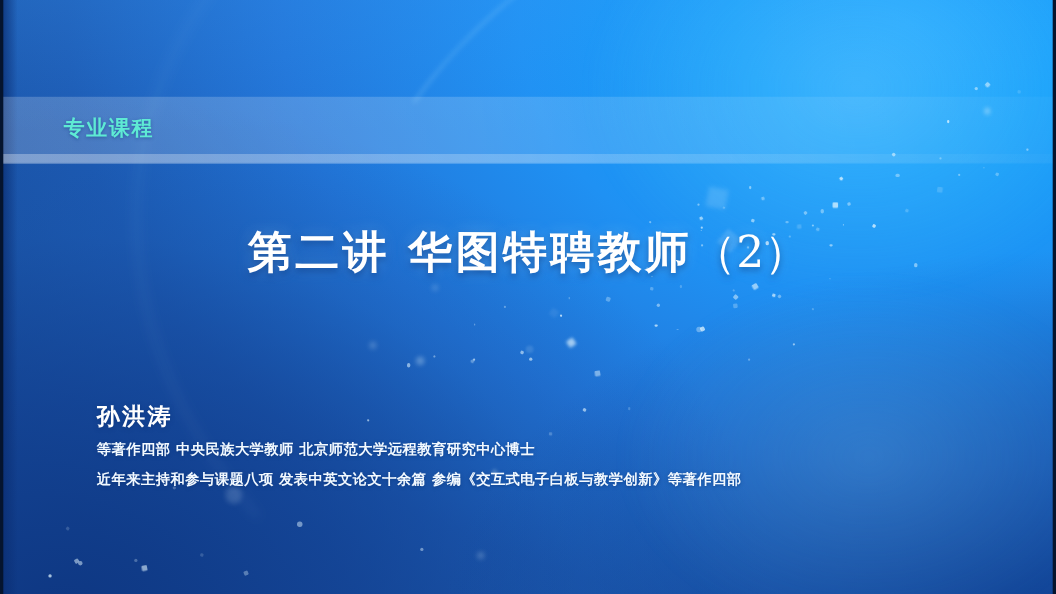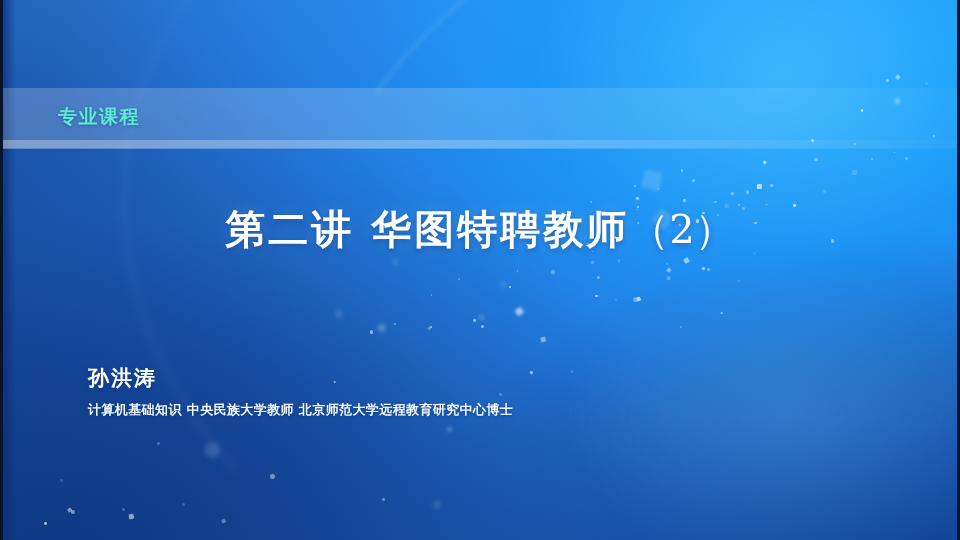--- a/index.html
+++ b/index.html
@@ -357,19 +357,20 @@
   <div class="band"></div>
   <div class="band-under"></div>
   <div class="band-label">专业课程</div>
 
 
   <div class="title"><span>第二讲  华图特聘教师</span><span class="paren">（2）</span></div>
 
   <div class="presenter-name">孙洪涛</div>
 
   <div class="bio">
-    <div class="bio-line">计算机基础知识 中央民族大学教师 北京师范大学远程教育研究中心博士</div>
+    <div class="bio-line">等著作四部 中央民族大学教师 北京师范大学远程教育研究中心博士</div>
+    <div class="bio-line">近年来主持和参与课题八项 发表中英文论文十余篇 参编《交互式电子白板与教学创新》等著作四部</div>
   </div>
 
   <div class="letterbox-l"></div>
   <div class="letterbox-r"></div>
 
 </div>
 
 </body></html>

